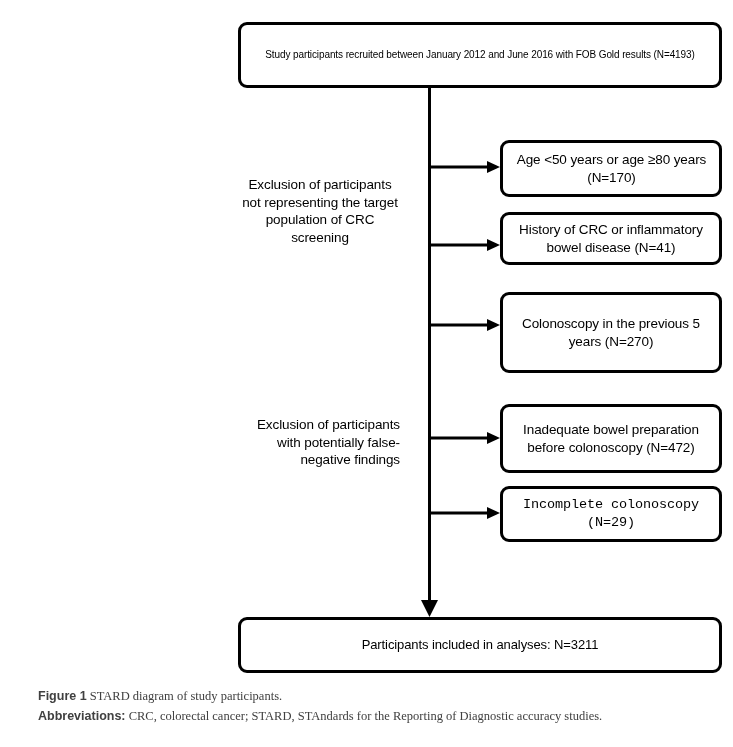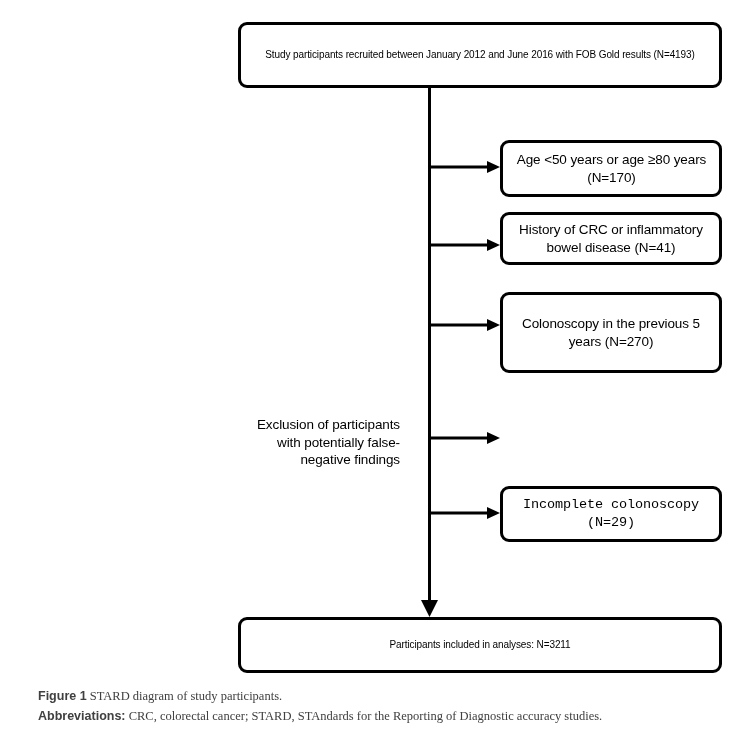--- a/index.html
+++ b/index.html
@@ -42,21 +42,21 @@
 
   #node-top {
     left: 238px;  top: 22px;
     width: 484px; height: 66px;
     font-size: 10px;
   }
 
   #node-bottom {
     left: 238px;  top: 617px;
     width: 484px; height: 56px;
-    font-size: 10px;
+    font-size: 13px;
   }
 
   .node-right {
     left: 500px;
     width: 222px;
   }
   #node-excl-1 { top: 140px; height: 57px; padding-left: 9px; }
   #node-excl-2 { top: 212px; height: 53px; }
   #node-excl-3 { top: 292px; height: 81px; }
   #node-excl-4 { top: 404px; height: 69px; }
@@ -130,23 +130,25 @@
   </svg>
 
   <div class="node" id="node-top">Study participants recruited between January 2012 and June 2016 with FOB Gold results (N=4193)</div>
 
   <div class="node node-right" id="node-excl-1">Age &lt;50 years or age ≥80 years (N=170)</div>
 
   <div class="node node-right" id="node-excl-2">History of CRC or inflammatory bowel disease (N=41)</div>
 
   <div class="node node-right" id="node-excl-3">Colonoscopy in the previous 5 years (N=270)</div>
 
+  <div class="node node-right" id="node-excl-4">Inadequate bowel preparation before colonoscopy (N=472)</div>
 
   <div class="node node-right" id="node-excl-5">Incomplete colonoscopy (N=29)</div>
 
+  <div class="side-label" id="label-group-1">Exclusion of participants not representing the target population of CRC screening</div>
 
   <div class="side-label" id="label-group-2">Exclusion of participants with potentially false-negative findings</div>
 
   <div class="node" id="node-bottom">Participants included in analyses: N=3211</div>
 
 </div>
 
 <div id="caption">
   <div class="cap-line">
     <span class="cap-lead">Figure 1</span><span> STARD diagram of study participants.</span>

